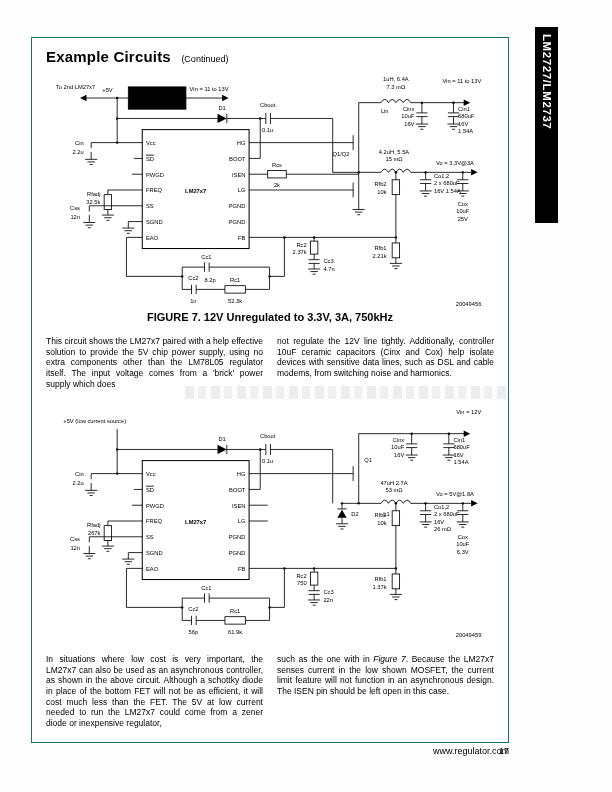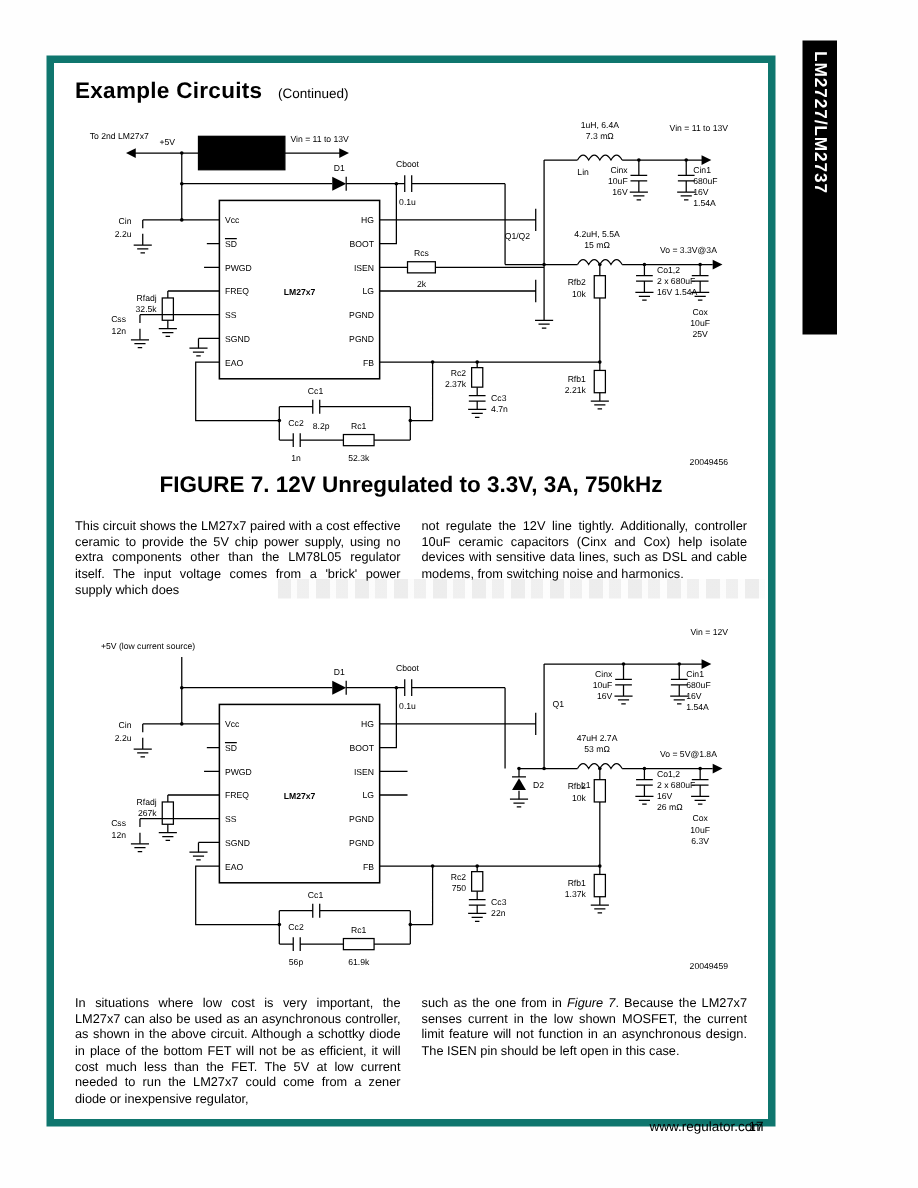--- a/index.html
+++ b/index.html
@@ -1,27 +1,27 @@
 <!DOCTYPE html>
 <html><head>
 <meta charset="utf-8">
 <style>
   html,body { margin:0; padding:0; background:#ffffff; }
   .page { position:relative; width:612px; height:792px; background:#fefefe;
           font-family:"Liberation Sans", sans-serif; color:#000; overflow:hidden; }
   .frame { position:absolute; left:31px; top:37px; width:476px; height:704px;
-           border:5px solid #0f766e; background:#fff; }
+           border:1px solid #0f766e; background:#fff; }
   .header { padding:10px 14px 0 14px; }
   .header h1 { display:inline; font-size:15px; font-weight:bold; margin:0; letter-spacing:.2px; }
   .header .continued { font-size:9px; margin-left:6px; }
   .figure { margin-top:4px; text-align:center; }
   .figure.second { margin-top:12px; }
   svg.schematic { display:block; margin:0 auto; }
   svg.schematic text { font-family:"Liberation Sans", sans-serif; font-size:6.2px; fill:#000; stroke:none; }
-  .caption { font-size:15px; font-weight:bold; text-align:center; margin-top:1px; }
+  .caption { font-size:11px; font-weight:bold; text-align:center; margin-top:1px; }
   .cols { display:flex; gap:14px; padding:0 14px; margin-top:13px;
           font-size:8.5px; line-height:1.25; text-align:justify; }
   .col { flex:1; }
   .side-tab { position:absolute; left:535px; top:27px; width:23px; height:196px;
               background:#000; display:flex; justify-content:center; }
   .side-tab span { writing-mode:vertical-rl; color:#fff; font-weight:bold;
                    font-size:11.5px; letter-spacing:.6px; padding-top:7px; }
   .footer { position:absolute; left:31px; top:746px; width:478px; font-size:9px; height:12px; }
   .footer .page-num { position:absolute; left:0; right:0; text-align:right; }
   .footer .site { position:absolute; right:0; top:0; }
@@ -188,21 +188,21 @@
           <text x="150" y="251" text-anchor="middle">1n</text>
           <text x="195" y="228" text-anchor="middle">Rc1</text>
           <text x="195" y="251" text-anchor="middle">52.3k</text>
           <text x="460" y="254" text-anchor="end" font-size="5" fill="#999">20049456</text>
         </g>
       </svg>
       <div class="caption">FIGURE 7. 12V Unregulated to 3.3V, 3A, 750kHz</div>
     </div>
 
     <div class="cols">
-      <div class="col">This circuit shows the LM27x7 paired with a cost effective ceramic to provide the 5V chip power supply, using no extra components other than the LM78L05 regulator itself. The input voltage comes from a 'brick' power supply which does</div>
+      <div class="col">This circuit shows the LM27x7 paired with a help effective solution to provide the 5V chip power supply, using no extra components other than the LM78L05 regulator itself. The input voltage comes from a 'brick' power supply which does</div>
       <div class="col">not regulate the 12V line tightly. Additionally, controller 10uF ceramic capacitors (Cinx and Cox) help isolate devices with sensitive data lines, such as DSL and cable modems, from switching noise and harmonics.</div>
     </div>
 
     <div class="figure second">
       <svg class="schematic" width="432" height="240" viewBox="0 0 465 258">
         <g stroke="#000" stroke-width="0.9" fill="none">
           <path d="M68 30 V78 M40 78 H95 M40 78 V84 M40 88 V96
             M68 52 H176 M186 52 H228 M233 52 H300 M210 95 H222 V52 M300 52 V110 M310 110 H352
             M95 95 H86 M95 112 H84
             M95 129 H58 M58 129 V134 M58 150 V156
@@ -328,21 +328,21 @@
           <text x="150" y="251" text-anchor="middle">56p</text>
           <text x="195" y="228" text-anchor="middle">Rc1</text>
           <text x="195" y="251" text-anchor="middle">61.9k</text>
           <text x="460" y="254" text-anchor="end" font-size="5" fill="#999">20049459</text>
         </g>
       </svg>
     </div>
 
     <div class="cols">
       <div class="col">In situations where low cost is very important, the LM27x7 can also be used as an asynchronous controller, as shown in the above circuit. Although a schottky diode in place of the bottom FET will not be as efficient, it will cost much less than the FET. The 5V at low current needed to run the LM27x7 could come from a zener diode or inexpensive regulator,</div>
-      <div class="col"><span>such as the one from in </span><em>Figure 7</em><span>. Because the LM27x7 senses current in the low shown MOSFET, the current limit feature will not function in an asynchronous design. The ISEN pin should be left open in this case.</span></div>
+      <div class="col"><span>such as the one with in </span><em>Figure 7</em><span>. Because the LM27x7 senses current in the low shown MOSFET, the current limit feature will not function in an asynchronous design. The ISEN pin should be left open in this case.</span></div>
     </div>
 
   </div>
 
   <div class="watermark"></div>
 
   <div class="side-tab">
     <span>LM2727/LM2737</span>
   </div>
 

